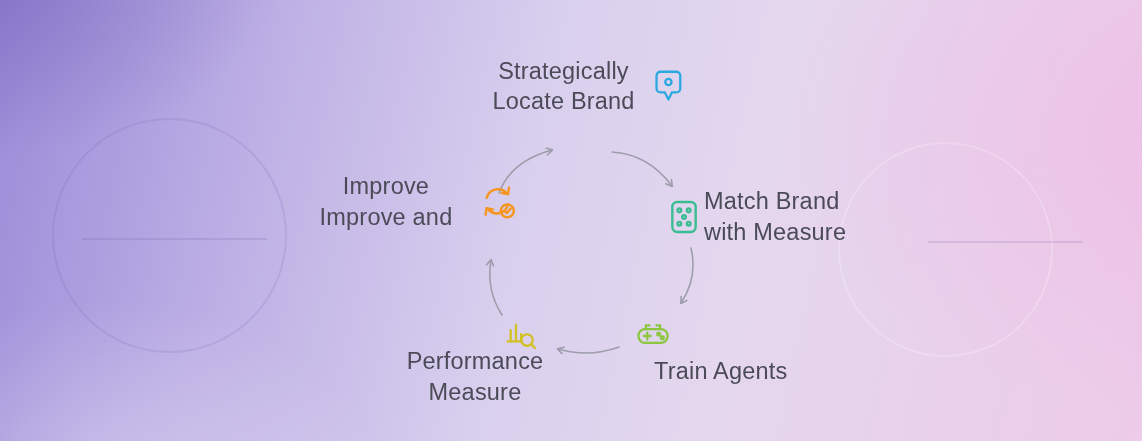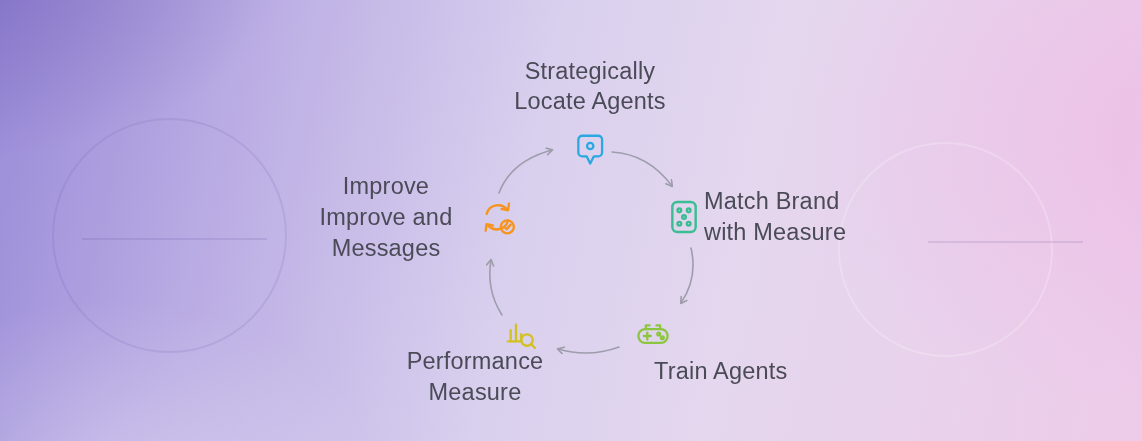--- a/index.html
+++ b/index.html
@@ -26,21 +26,21 @@
   .deco-line.l1 { left: 82px;  top: 238px; width: 185px; }
   .deco-line.r1 { left: 928px; top: 241px; width: 155px; }
 
   .arrows { position: absolute; left: 0; top: 0; width: 1142px; height: 441px; }
   .arrows path { fill: none; stroke-width: 1.6; stroke-linecap: round; }
 
   .step { position: absolute; color: var(--text-color, #4b4b58); }
   .label { font-size: 23.5px; line-height: 31px; font-weight: 400; letter-spacing: .2px; }
   .icon { display: block; fill: none; stroke-width: 1.45; stroke-linecap: round; stroke-linejoin: round; }
 
-  .step-locate  { left: 590px; top: 56px; transform: translateX(-50%); display: flex; flex-direction: column; align-items: center; gap: 15px; text-align: center; justify-content: flex-end; }
+  .step-locate  { left: 590px; top: 56px; transform: translateX(-50%); display: flex; flex-direction: row; align-items: center; gap: 15px; text-align: center; justify-content: flex-end; }
   .step-locate .label { line-height: 30px; }
 
   .step-brand   { left: 664px; top: 186px; display: flex; align-items: center; gap: 0; }
 
   .step-train   { left: 634px; top: 314px; }
   .step-train .label { margin: 4px 0 0 20px; white-space: nowrap; }
 
   .step-measure { left: 384px; top: 316px; width: 182px; }
   .step-measure .icon-wrap { margin-left: 118px; }
   .step-measure .label { text-align: center; margin-top: -8px; }
@@ -67,21 +67,21 @@
     <path d="M612 152 Q648 154 672 186" marker-end="url(#arrowhead)"></path>
     <path d="M691 248 Q698 278 681 303" marker-end="url(#arrowhead)"></path>
     <path d="M619 347 Q589 358 558 349" marker-end="url(#arrowhead)"></path>
     <path d="M502 315 Q486 290 491 260" marker-end="url(#arrowhead)"></path>
     <path d="M499 193 Q511 161 552 150" marker-end="url(#arrowhead)"></path>
   </svg>
 
   <div class="step step-locate">
     <div class="label">
       <div>Strategically</div>
-      <div>Locate Agents</div>
+      <div>Locate Brand</div>
     </div>
     <svg class="icon" width="38" height="38" viewBox="0 0 24 24" stroke="#2aa8e0">
       <path d="M7 3h10a2.5 2.5 0 0 1 2.5 2.5v8a2.5 2.5 0 0 1-2.5 2.5h-2.7L12 20.5 9.7 16H7a2.5 2.5 0 0 1-2.5-2.5v-8A2.5 2.5 0 0 1 7 3z"></path>
       <circle cx="12" cy="9.5" r="2"></circle>
     </svg>
   </div>
 
   <div class="step step-brand">
     <svg class="icon" width="40" height="40" viewBox="0 0 24 24" stroke="#3bbd92">
       <rect x="5" y="3" width="14" height="18" rx="3"></rect>
@@ -126,21 +126,20 @@
     <div class="label">
       <div>Performance</div>
       <div>Measure</div>
     </div>
   </div>
 
   <div class="step step-improve">
     <div class="label">
       <div>Improve</div>
       <div>Improve and</div>
-      <div>Messages</div>
     </div>
     <svg class="icon" width="40" height="40" viewBox="0 0 24 24" stroke="#f7941e">
       <path d="M5.2 9.5A7 7 0 0 1 17.6 7.2"></path>
       <path d="M18.6 3.4l-.6 3.9-3.8-.7"></path>
       <path d="M18 13.5a7 7 0 0 1-11.6 3.4"></path>
       <path d="M4.6 19.6l.5-3.9 3.8.8"></path>
       <circle cx="17.6" cy="17.3" r="3.9"></circle>
       <path d="M15.9 17.4l1.3 1.3 2.4-2.7"></path>
     </svg>
   </div>

